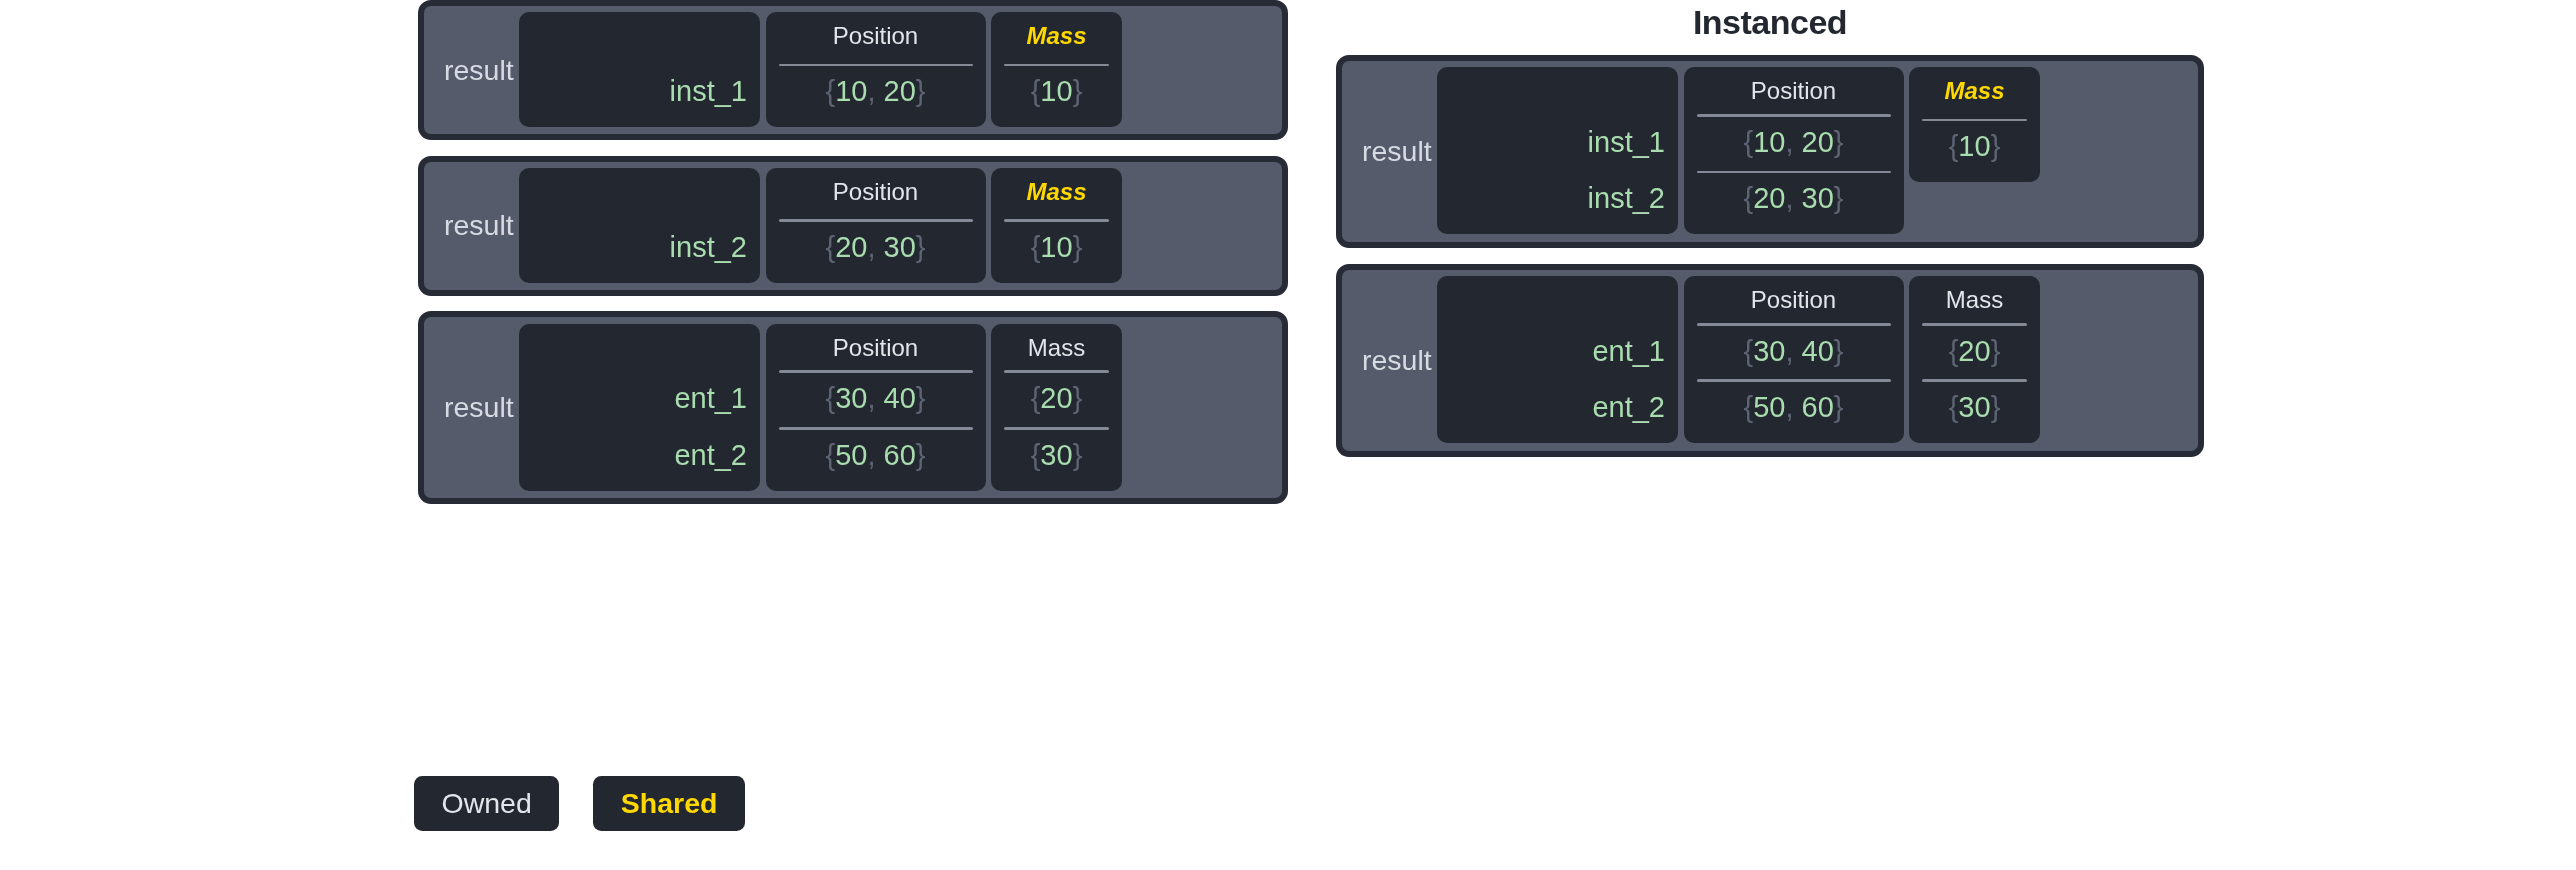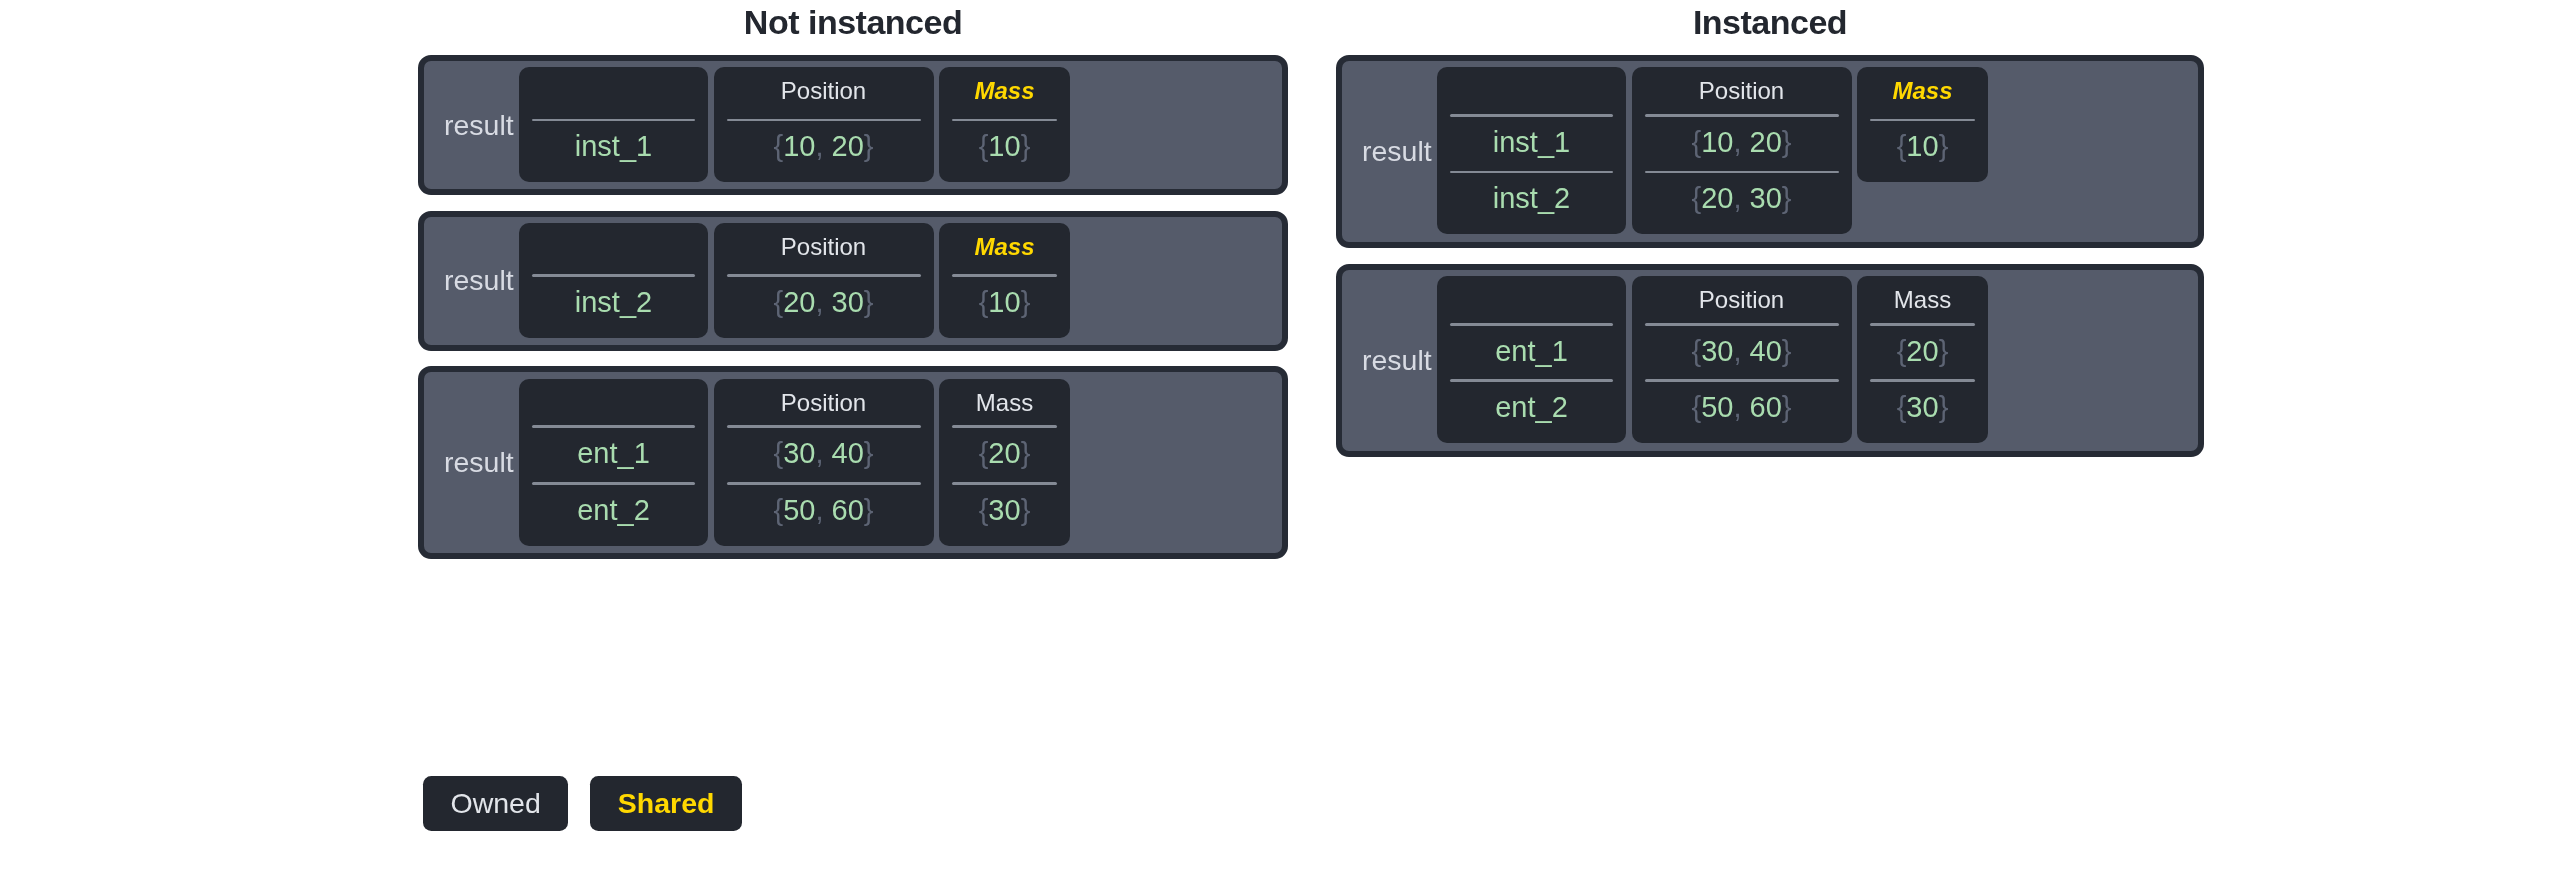--- a/index.html
+++ b/index.html
@@ -71,21 +71,21 @@
   .fieldcol {
     background: #23272f;
     border-radius: 10px;
     box-sizing: border-box;
     display: flex;
     flex-direction: column;
     padding: 0 13px 11px 13px;
     min-height: 0;
   }
 
-  .fieldcol.w-name { width: 189px; }
+  .fieldcol.w-name { width: 241px; align-items: flex-end; }
   .fieldcol.w-pos  { width: 220px; }
   .fieldcol.w-mass { width: 131px; }
 
   .fieldcol-head {
     height: 48px;
     line-height: 48px;
     text-align: center;
     font-size: 24px;
     color: #e2e5ea;
     white-space: nowrap;
@@ -113,24 +113,24 @@
     font-size: 29px;
     color: #a9dcaf;
     white-space: nowrap;
   }
   .cell .brace { color: #5d6474; }
   .cell .comma { color: #5d6474; }
 
   
   .legend {
     position: absolute;
-    left: 423px;
+    left: 414px;
     top: 776px;
     display: flex;
-    gap: 22px;
+    gap: 34px;
     text-align: right;
   }
   .chip {
     background: #23272f;
     border-radius: 8.3px;
     height: 55px;
     line-height: 55px;
     padding: 0 27.5px;
     font-size: 28.5px;
     color: #e2e5ea;
@@ -138,21 +138,20 @@
   }
   .chip.shared {
     color: #ffd800;
     font-weight: bold;
   }
 </style>
 </head>
 <body>
 
 <div class="col col-left">
-  <div class="col-title">Not instanced</div>
   <div class="panels">
       <div class="panel" style="height: 140px;">
         <div class="panel-label" style="width: 95px;">result</div>
         <div class="cols-wrap">
           <div class="fieldcol w-name" style="height: 115px;">
             <div class="fieldcol-head blank">&nbsp;</div>
             <div class="rowsep"></div>
             <div class="cell">inst_1</div>
           </div>
           <div class="fieldcol w-pos" style="height: 115px;">

